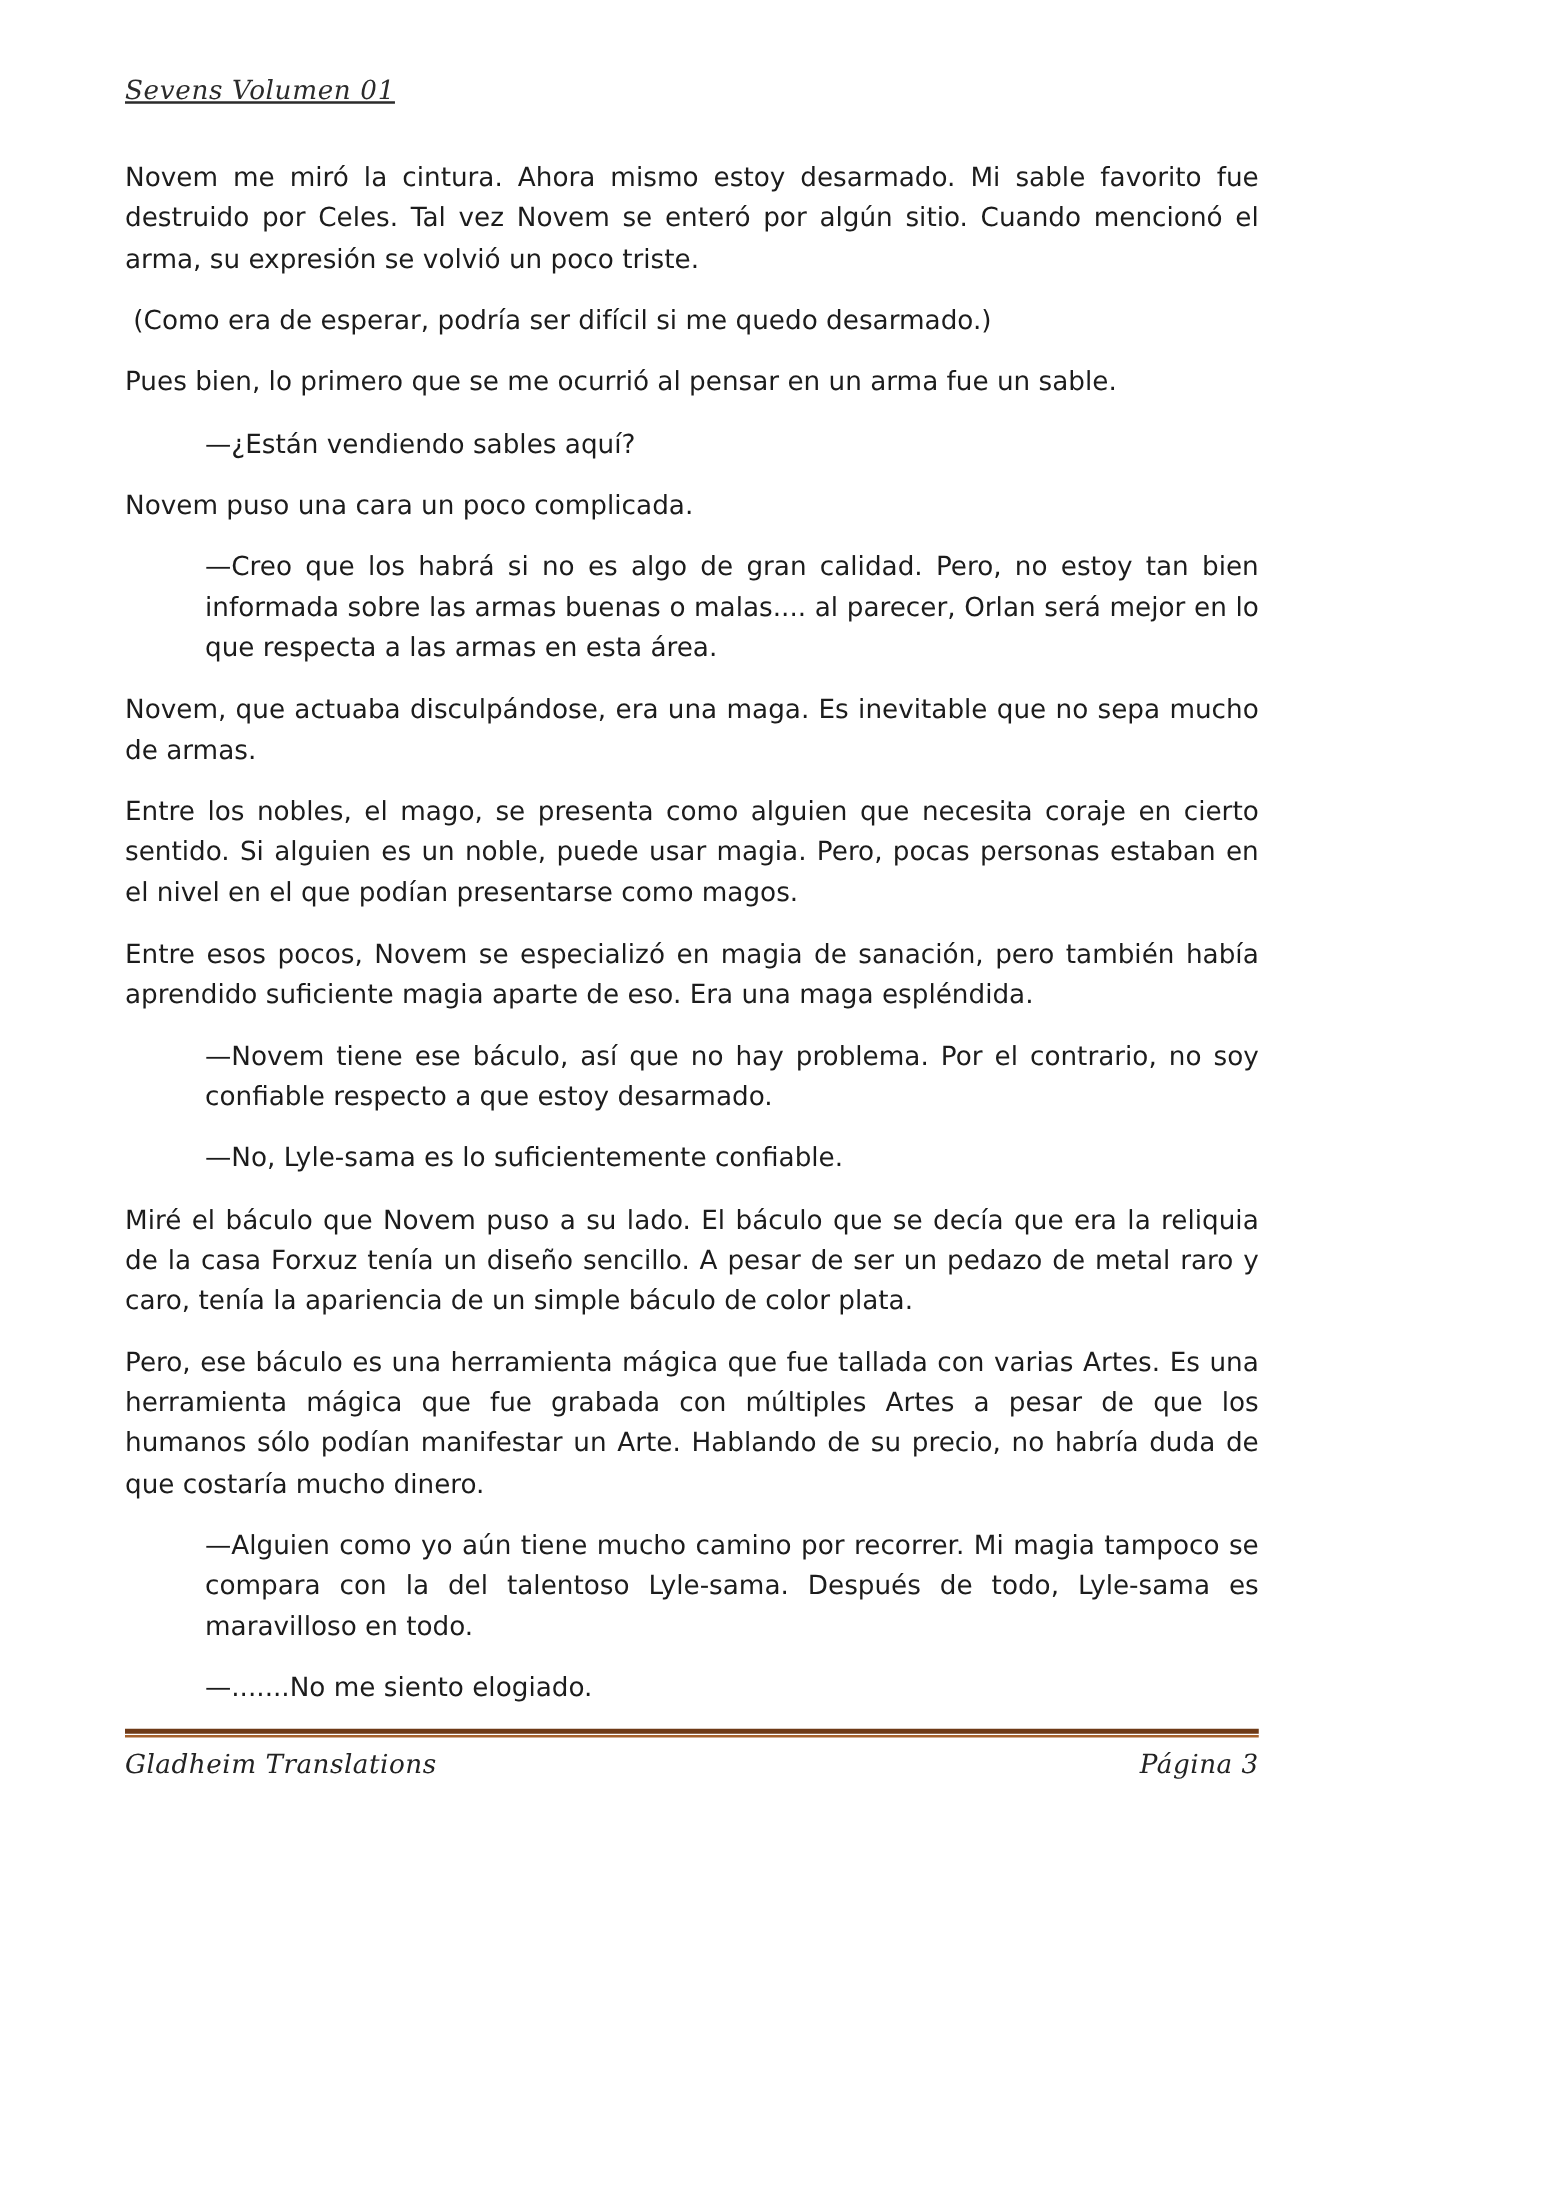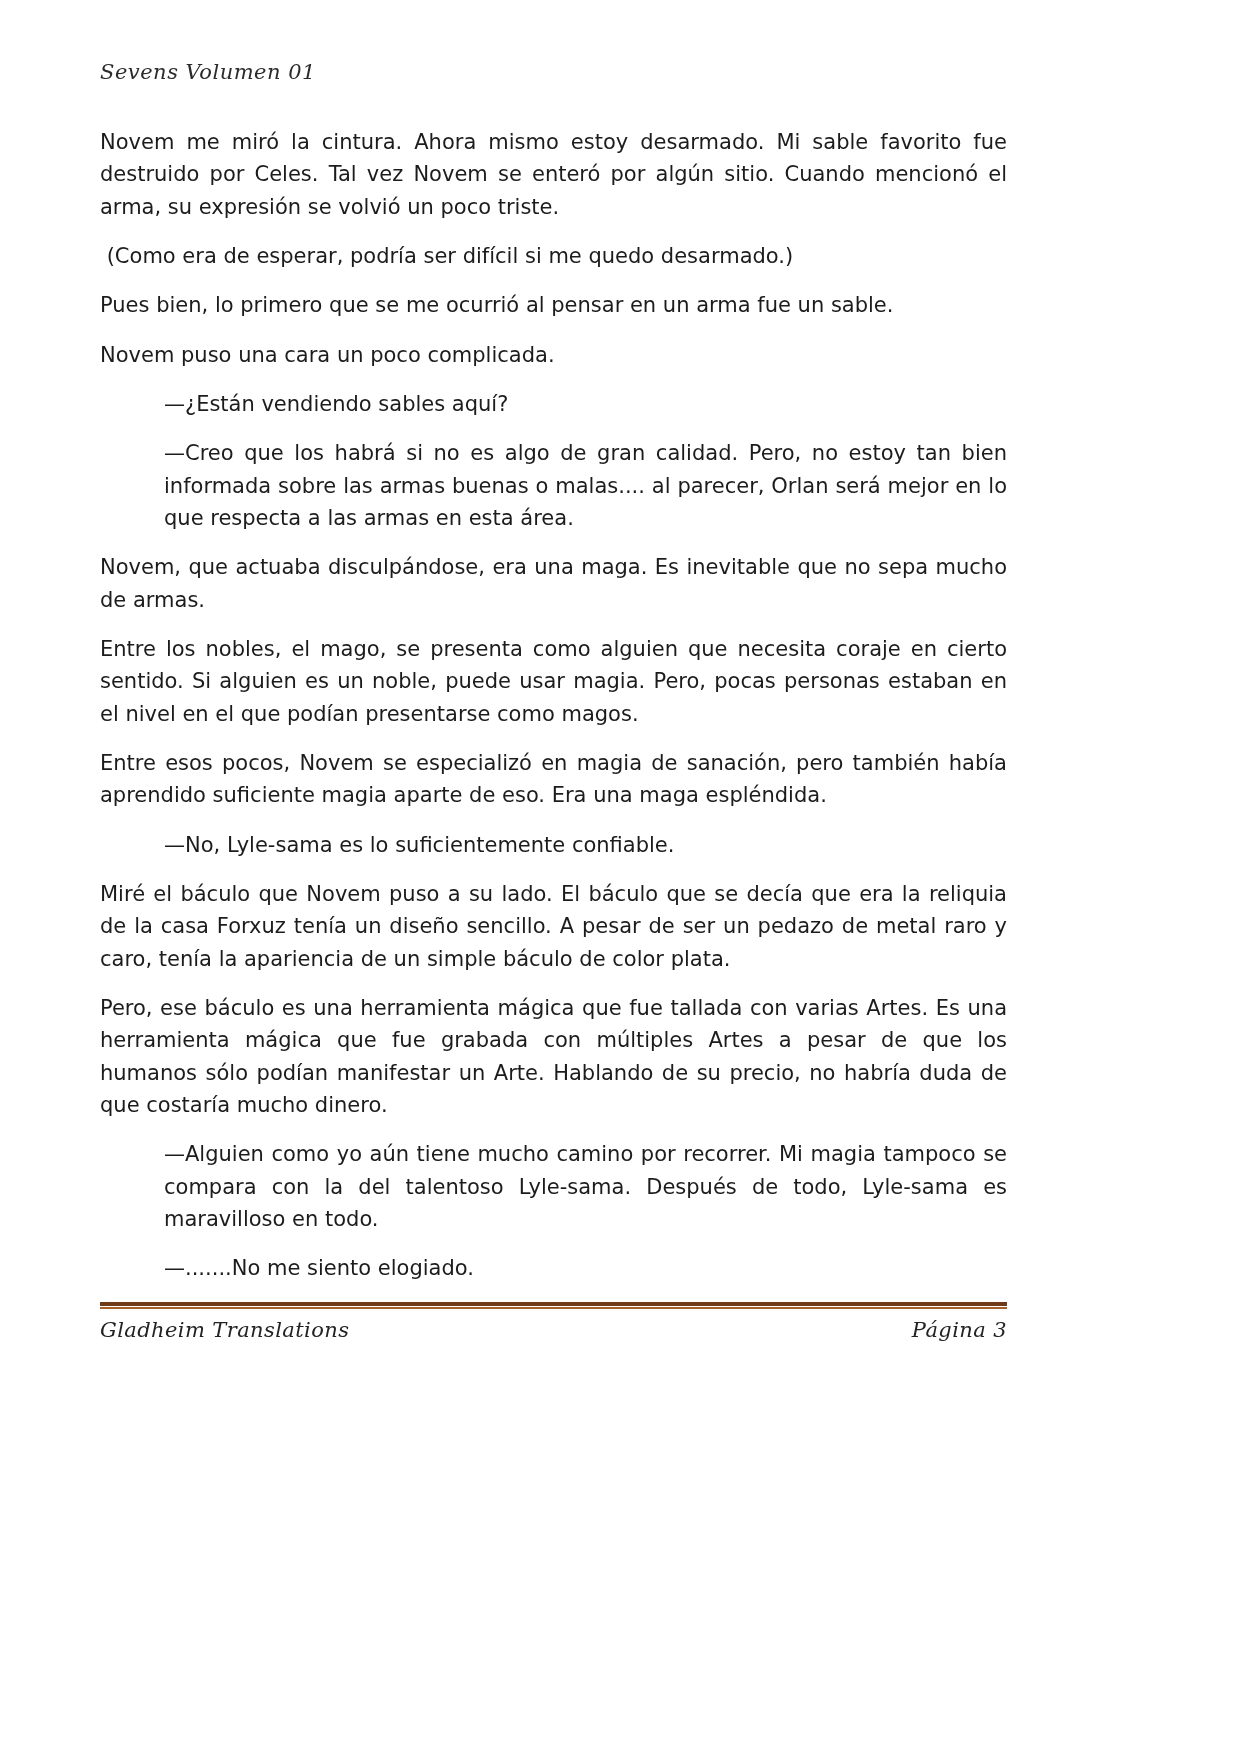--- a/index.html
+++ b/index.html
@@ -15,20 +15,21 @@
     color: #1c1c1c;
     overflow: hidden;
   }
   .header-title {
     font-family: "DejaVu Serif", "Liberation Serif", serif;
     font-style: italic;
     font-size: 21px;
     color: #2b2b2b;
     letter-spacing: 0.5px;
     margin-bottom: 42px;
+    text-decoration: underline;
   }
   .para {
     font-size: 21px;
     line-height: 1.54;
     text-align: justify;
     margin-bottom: 17px;
   }
   .para.indent {
     margin-left: 64px;
   }
@@ -55,26 +56,27 @@
 
 <div class="page">
 
   <div class="header-title">Sevens Volumen 01</div>
 
   <div>
 
   <p class="para">Novem me miró la cintura. Ahora mismo estoy desarmado. Mi sable favorito fue destruido por Celes. Tal vez Novem se enteró por algún sitio. Cuando mencionó el arma, su expresión se volvió un poco triste.</p>
       <p class="para">&nbsp;(Como era de esperar, podría ser difícil si me quedo desarmado.)</p>
       <p class="para">Pues bien, lo primero que se me ocurrió al pensar en un arma fue un sable.</p>
+      <p class="para indent">—¿Están vendiendo sables aquí?</p>
       <p class="para">Novem puso una cara un poco complicada.</p>
-      <p class="para indent">—¿Están vendiendo sables aquí?</p>
       <p class="para indent">—Creo que los habrá si no es algo de gran calidad. Pero, no estoy tan bien informada sobre las armas buenas o malas.... al parecer, Orlan será mejor en lo que respecta a las armas en esta área.</p>
       <p class="para">Novem, que actuaba disculpándose, era una maga. Es inevitable que no sepa mucho de armas.</p>
       <p class="para">Entre los nobles, el mago, se presenta como alguien que necesita coraje en cierto sentido. Si alguien es un noble, puede usar magia. Pero, pocas personas estaban en el nivel en el que podían presentarse como magos.</p>
       <p class="para">Entre esos pocos, Novem se especializó en magia de sanación, pero también había aprendido suficiente magia aparte de eso. Era una maga espléndida.</p>
+      <p class="para indent">—Novem tiene ese báculo, así que no hay problema. Por el contrario, no soy confiable respecto a que estoy desarmado.</p>
       <p class="para indent">—No, Lyle-sama es lo suficientemente confiable.</p>
       <p class="para">Miré el báculo que Novem puso a su lado. El báculo que se decía que era la reliquia de la casa Forxuz tenía un diseño sencillo. A pesar de ser un pedazo de metal raro y caro, tenía la apariencia de un simple báculo de color plata.</p>
       <p class="para">Pero, ese báculo es una herramienta mágica que fue tallada con varias Artes. Es una herramienta mágica que fue grabada con múltiples Artes a pesar de que los humanos sólo podían manifestar un Arte. Hablando de su precio, no habría duda de que costaría mucho dinero.</p>
       <p class="para indent">—Alguien como yo aún tiene mucho camino por recorrer. Mi magia tampoco se compara con la del talentoso Lyle-sama. Después de todo, Lyle-sama es maravilloso en todo.</p>
       <p class="para indent">—.......No me siento elogiado.</p>
     </div>
 
   <div class="footer">
     <div class="rule-thick"></div>
     <div class="rule-thin"></div>

